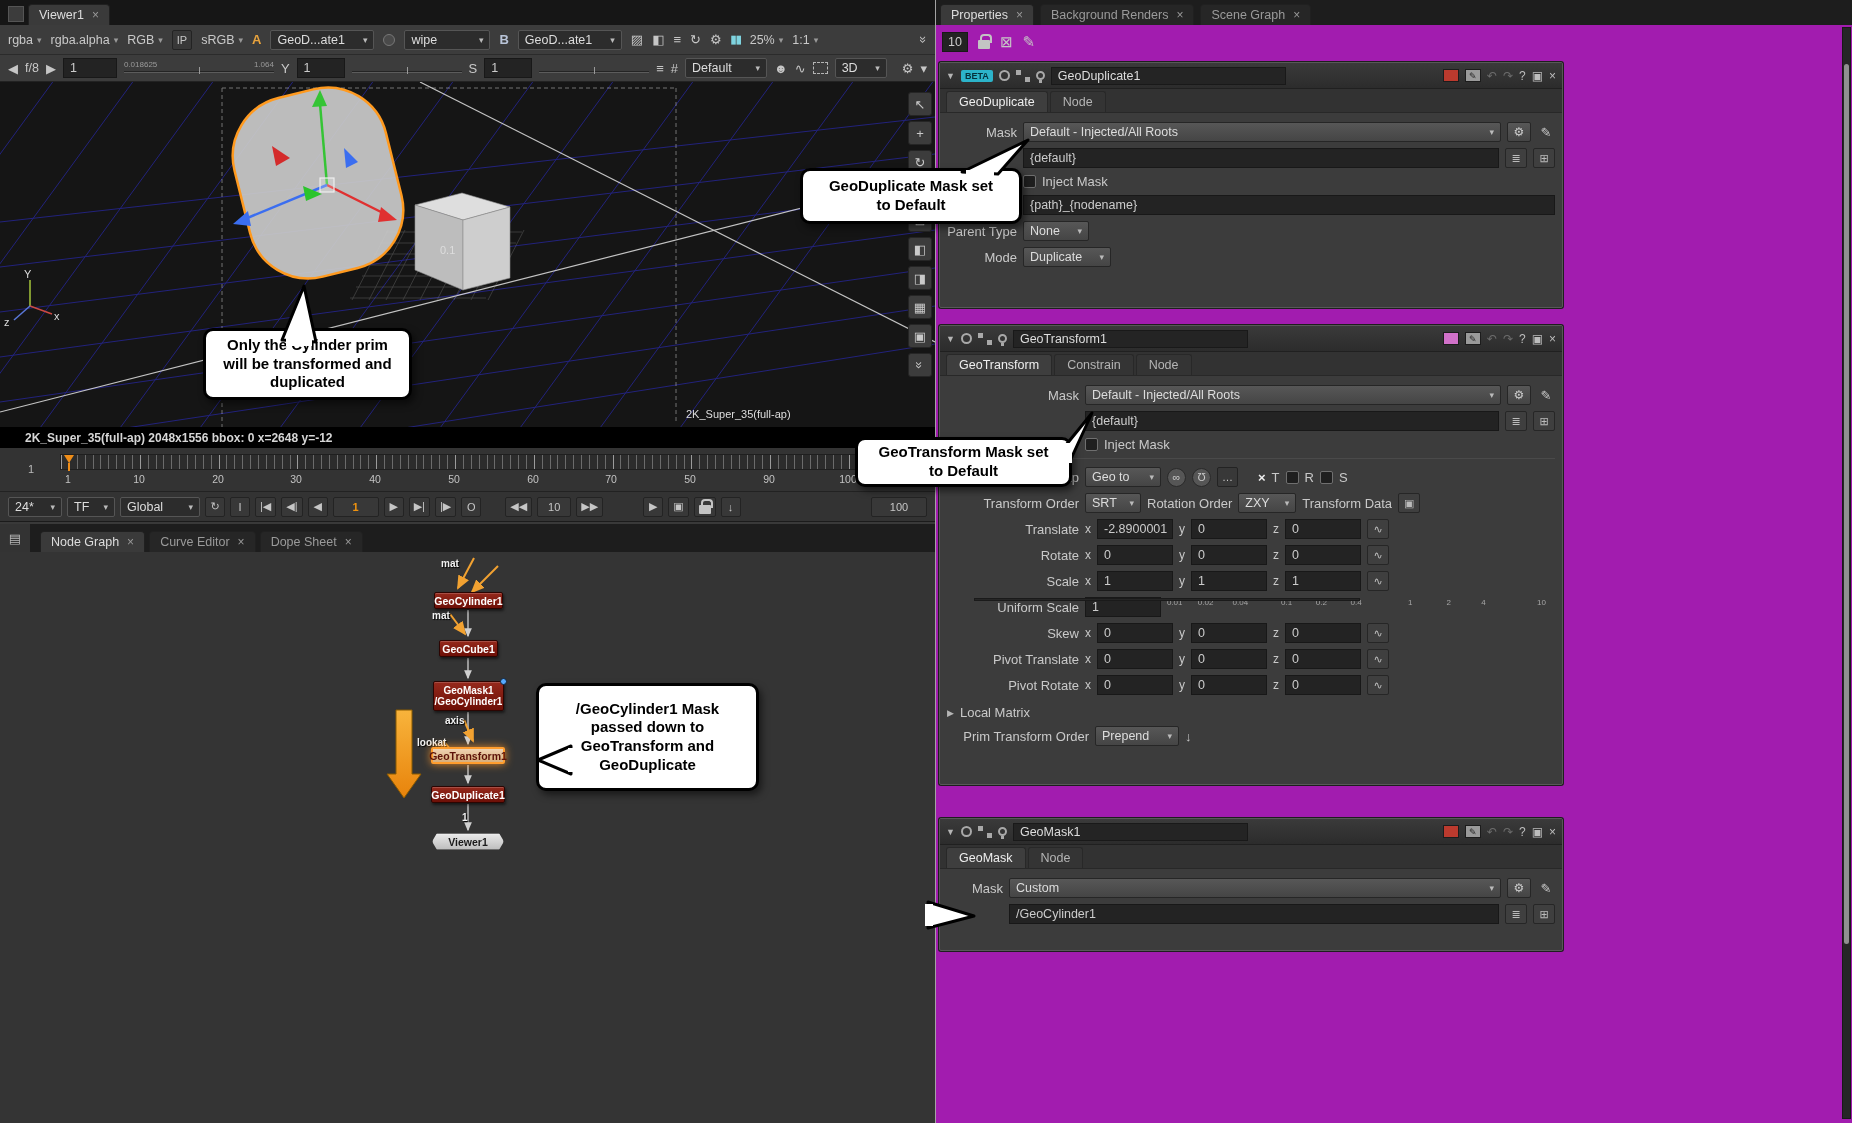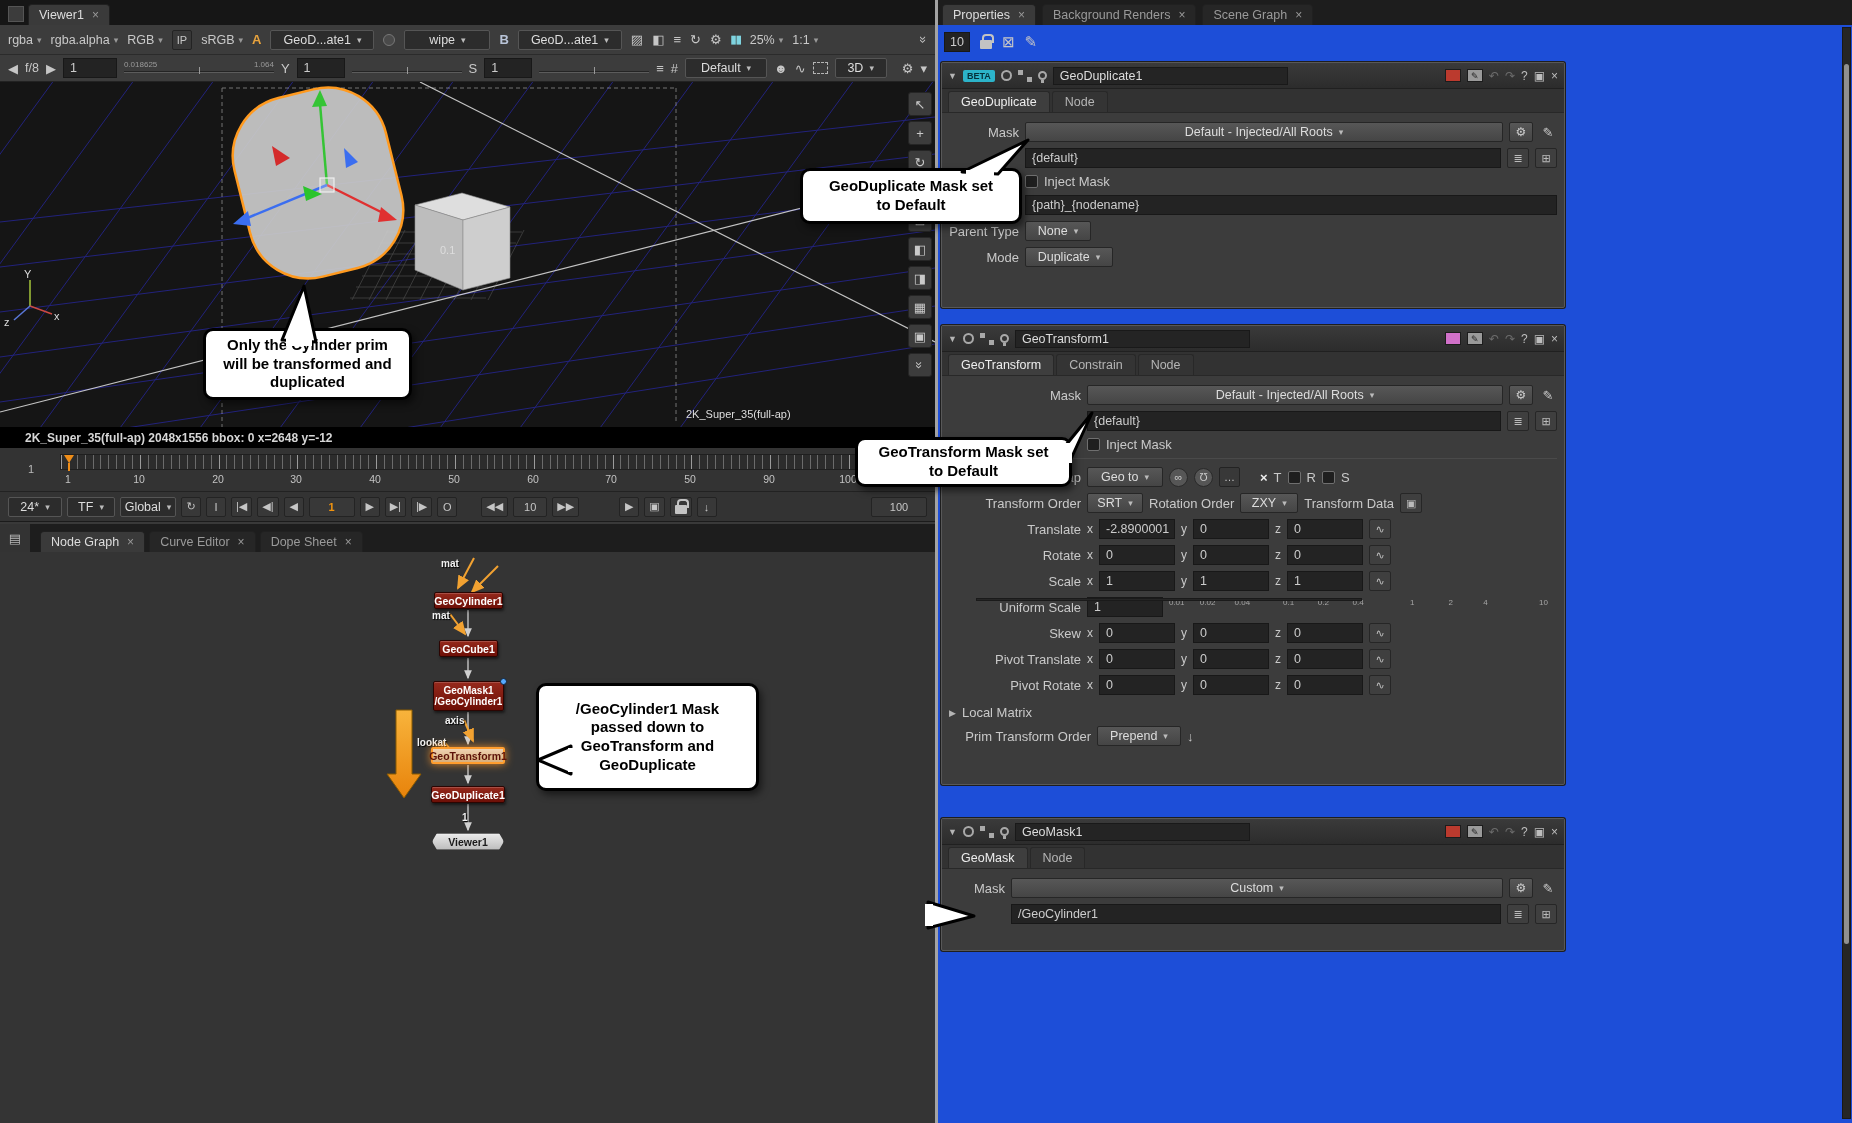--- a/index.html
+++ b/index.html
@@ -1,19 +1,19 @@
 <!DOCTYPE html>
 <html><head>
 <meta charset="utf-8">
 <style>
 *{margin:0;padding:0;box-sizing:border-box}
 body{background:#111;font-family:"Liberation Sans",sans-serif}
 #app{position:relative;width:1852px;height:1123px;background:#393939;overflow:hidden;color:#c9c9c9;font-size:13px}
 
-.dd{background:linear-gradient(#575757,#454545);border:1px solid #262626;border-radius:2px;color:#ddd;display:inline-flex;align-items:center;justify-content:center;gap:6px;padding:1px 6px;height:20px;font-size:12.5px;white-space:nowrap}
+.dd{background:linear-gradient(#575757,#454545);border:1px solid #262626;border-radius:2px;color:#ddd;display:inline-flex;align-items:center;justify-content:space-between;gap:6px;padding:1px 6px;height:20px;font-size:12.5px;white-space:nowrap}
 .dd .car{font-size:9px;color:#bbb}
 .dddark{background:#2c2c2c;border:1px solid #555}
 .ddflat{display:inline-flex;align-items:center;gap:4px;color:#c9c9c9;font-size:12.5px;white-space:nowrap}
 .ddflat .car{font-size:9px;color:#999}
 .tfield{background:#232323;border:1px solid #181818;color:#ccc;height:20px;display:inline-flex;align-items:center;padding:0 6px;font-size:12.5px;white-space:nowrap}
 .nfield{width:76px}
 .ibox{background:#383838;border:1px solid #232323;border-radius:2px;color:#c6c6c6;display:inline-flex;align-items:center;justify-content:center;height:20px;min-width:20px;padding:0 4px;font-size:11px;white-space:nowrap}
 .ficon{color:#c6c6c6;font-size:13px}
 .lbl{color:#c9c9c9;white-space:nowrap}
 .row{display:flex;align-items:center;gap:6px;margin-bottom:6px}
@@ -70,21 +70,21 @@
 .dagtabbar{position:absolute;left:0;top:524px;width:935px;height:28px;background:#1d1d1d;display:flex;align-items:flex-end;gap:4px}
 .lstrip{width:30px;height:100%;background:#333;display:flex;align-items:center;justify-content:center;color:#bbb;margin-right:6px}
 #dag{position:absolute;left:0;top:552px;width:935px;height:571px;background:#343434;overflow:hidden}
 .node{position:absolute;height:17px;border-radius:2px;display:flex;align-items:center;justify-content:center;font-size:10.5px;font-weight:bold;color:#fff;background:linear-gradient(#96291c,#6d0f06);border:1px solid #2c0502;box-shadow:inset 0 1px 0 rgba(255,255,255,.18),1px 2px 3px rgba(0,0,0,.55)}
 .node.sel{background:linear-gradient(#efd2b2,#d8af7c);color:#5c1208;border:2px solid #ff9d2e;box-shadow:0 0 8px rgba(255,150,40,.85)}
 .node.viewer{background:linear-gradient(#e9e9e9,#bfbfbf);color:#1b1b1b;border:1px solid #6d6d6d;clip-path:polygon(7% 0,93% 0,100% 50%,93% 100%,7% 100%,0 50%)}
 .node.twolines{height:30px;flex-direction:column;line-height:1.15;font-size:10px}
 .bdot{position:absolute;top:-4px;right:-4px;width:7px;height:7px;border-radius:50%;background:#57aaff;border:1px solid #10233a}
 .wirelbl{position:absolute;color:#f2f2f2;font-size:10px;font-weight:bold;text-shadow:1px 1px 1px #000}
 
-#right{position:absolute;left:935px;top:0;width:917px;height:1123px;background:#1d4ed8;border-left:3px solid #a3a3a3}
+#right{position:absolute;left:935px;top:0;width:917px;height:1123px;background:#a21caf;border-left:1px solid #a3a3a3}
 .ptabbar{position:absolute;left:0;top:0;width:917px;height:25px;background:#1d1d1d;display:flex;align-items:flex-end;gap:6px;padding:0 0 0 4px}
 .ptoolrow{position:absolute;left:6px;top:30px;height:24px;display:flex;align-items:center;gap:10px}
 .panel{position:absolute;left:3px;width:624px;background:#3c3c3c;border:1px solid #585858;border-radius:2px;box-shadow:0 0 0 1px #1e1e1e}
 .phead{height:26px;background:linear-gradient(#3a3a3a,#2c2c2c);display:flex;align-items:center;gap:6px;padding:0 6px;border-bottom:1px solid #202020}
 .tri{color:#b5b5b5;font-size:9px}
 .beta{background:#2cb3c9;color:#05313b;font-size:9px;font-weight:bold;padding:1px 4px;border-radius:2px}
 .ptitle{background:#242424;border:1px solid #191919;height:18px;width:235px;display:flex;align-items:center;padding:0 6px;font-size:12.5px;color:#ddd}
 .hicon{color:#bdbdbd;font-size:12px}
 .hicon.dim{color:#6c6c6c}
 .swatch{width:16px;height:13px;border:1px solid #1c1c1c;display:inline-flex;align-items:center;justify-content:center;font-size:9px;color:#222}
@@ -352,21 +352,21 @@
 
   <div class="playbar">
     <span class="dd dddark" style="width:54px">
           <span>24*</span>
           <span class="car">▾</span>
         </span>
     <span class="dd dddark" style="width:48px">
           <span>TF</span>
           <span class="car">▾</span>
         </span>
-    <span class="dd dddark" style="width:56px">
+    <span class="dd dddark" style="width:80px">
           <span>Global</span>
           <span class="car">▾</span>
         </span>
     <span class="ibox">↻</span>
     <span class="ibox">I</span>
     <span class="ibox">|◀</span>
     <span class="ibox">◀|</span>
     <span class="ibox">◀</span>
     <span class="ibox framebox">1</span>
     <span class="ibox">▶</span>

